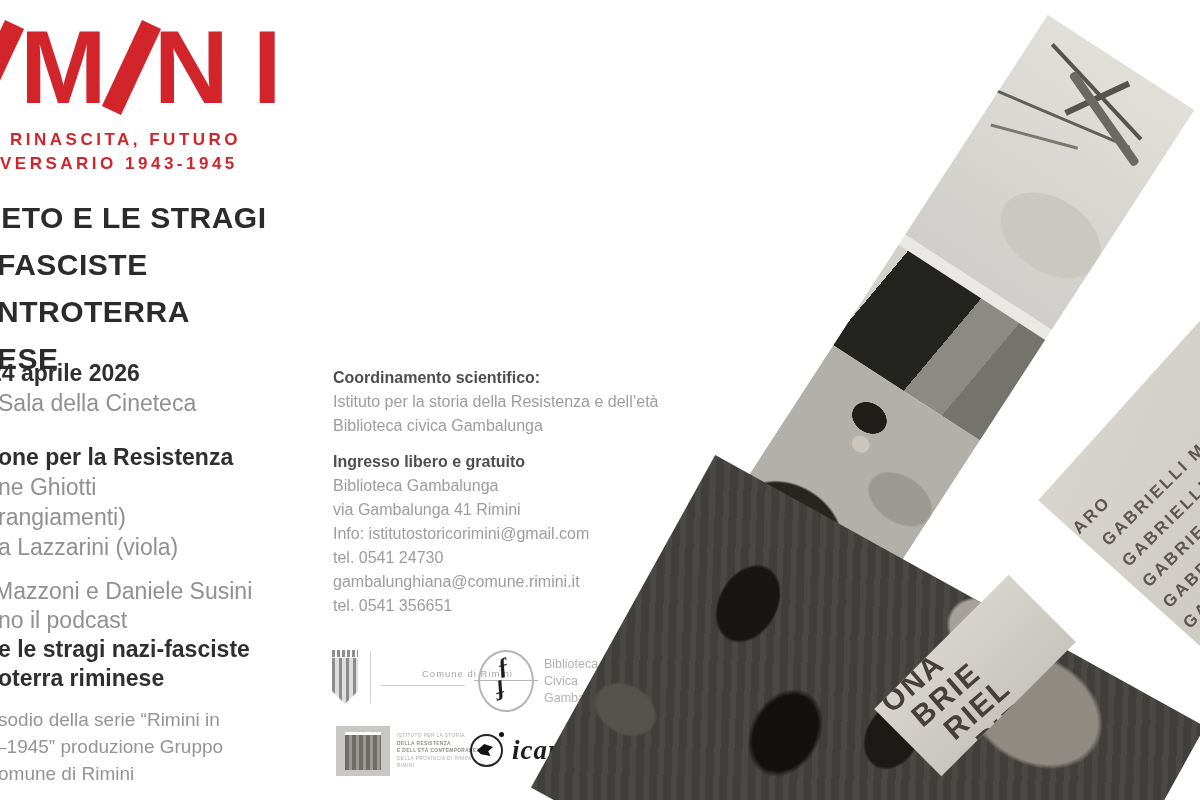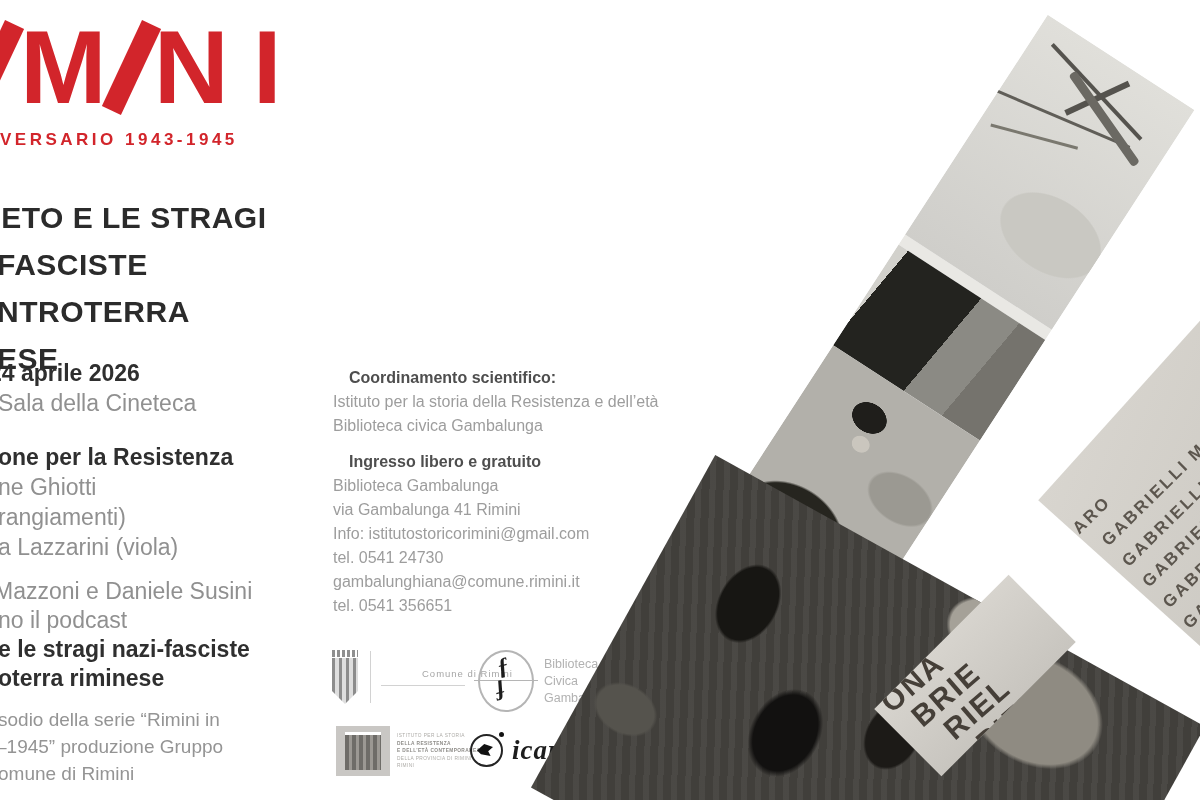--- a/index.html
+++ b/index.html
@@ -25,21 +25,21 @@
   
   .lcol{color:#909090;font-size:23px;line-height:30px;white-space:nowrap;}
   .lcol .b{color:#2f2f2f;font-weight:700;}
   .event{left:0;top:358px;}
   .program{left:0;top:442px;}
   .podcast{left:0;top:577px;line-height:29px;}
   .series{left:0;top:706px;font-size:19px;line-height:27px;color:#949494;}
 
   
   .info{left:333px;top:366px;font-size:16px;line-height:24px;color:#9d9d9d;white-space:nowrap;}
-  .info .h{color:#4e4e4e;font-weight:700;margin-left:16px;}
+  .info .h{color:#4e4e4e;font-weight:700;}
   .info .gap{height:12px;}
 
   
   .lg-label{color:#a6a6a6;margin-left:41px;}
   .comune{left:332px;top:650px;display:flex;align-items:center;}
   .crown{width:26px;height:7px;background:repeating-linear-gradient(90deg,#8f8f8f 0 3px,rgba(0,0,0,0) 3px 5px);margin-bottom:1px;}
   .shield{width:26px;height:46px;background:repeating-linear-gradient(90deg,#8c8c8c 0 3px,#dedede 3px 7px);
           clip-path:polygon(0 0,100% 0,100% 72%,50% 100%,0 72%);}
   .vline{width:1px;height:52px;background:#d2d2d2;margin:0 10px 0 12px;}
   .comune-txt{font-size:9.5px;letter-spacing:1px;}
@@ -124,20 +124,21 @@
 <div class="poster">
 
   <div class="abs logo">
     <div class="logo-slash slash-frag"></div>
     <span class="logo-letter">M</span>
     <div class="logo-slash slash-mid"></div>
     <span class="logo-letter">N</span>
     <span class="logo-letter logo-i">I</span>
   </div>
   <div class="abs tagline">
+    <div>RINASCITA, FUTURO</div>
     <div class="t2">VERSARIO 1943-1945</div>
   </div>
 
   <div class="abs title">
     <div style="margin-left:-21px">HETO E LE STRAGI</div>
     <div style="margin-left:-3px">FASCISTE</div>
     <div style="margin-left:-3px">NTROTERRA</div>
     <div style="margin-left:-3px">ESE</div>
   </div>
 

